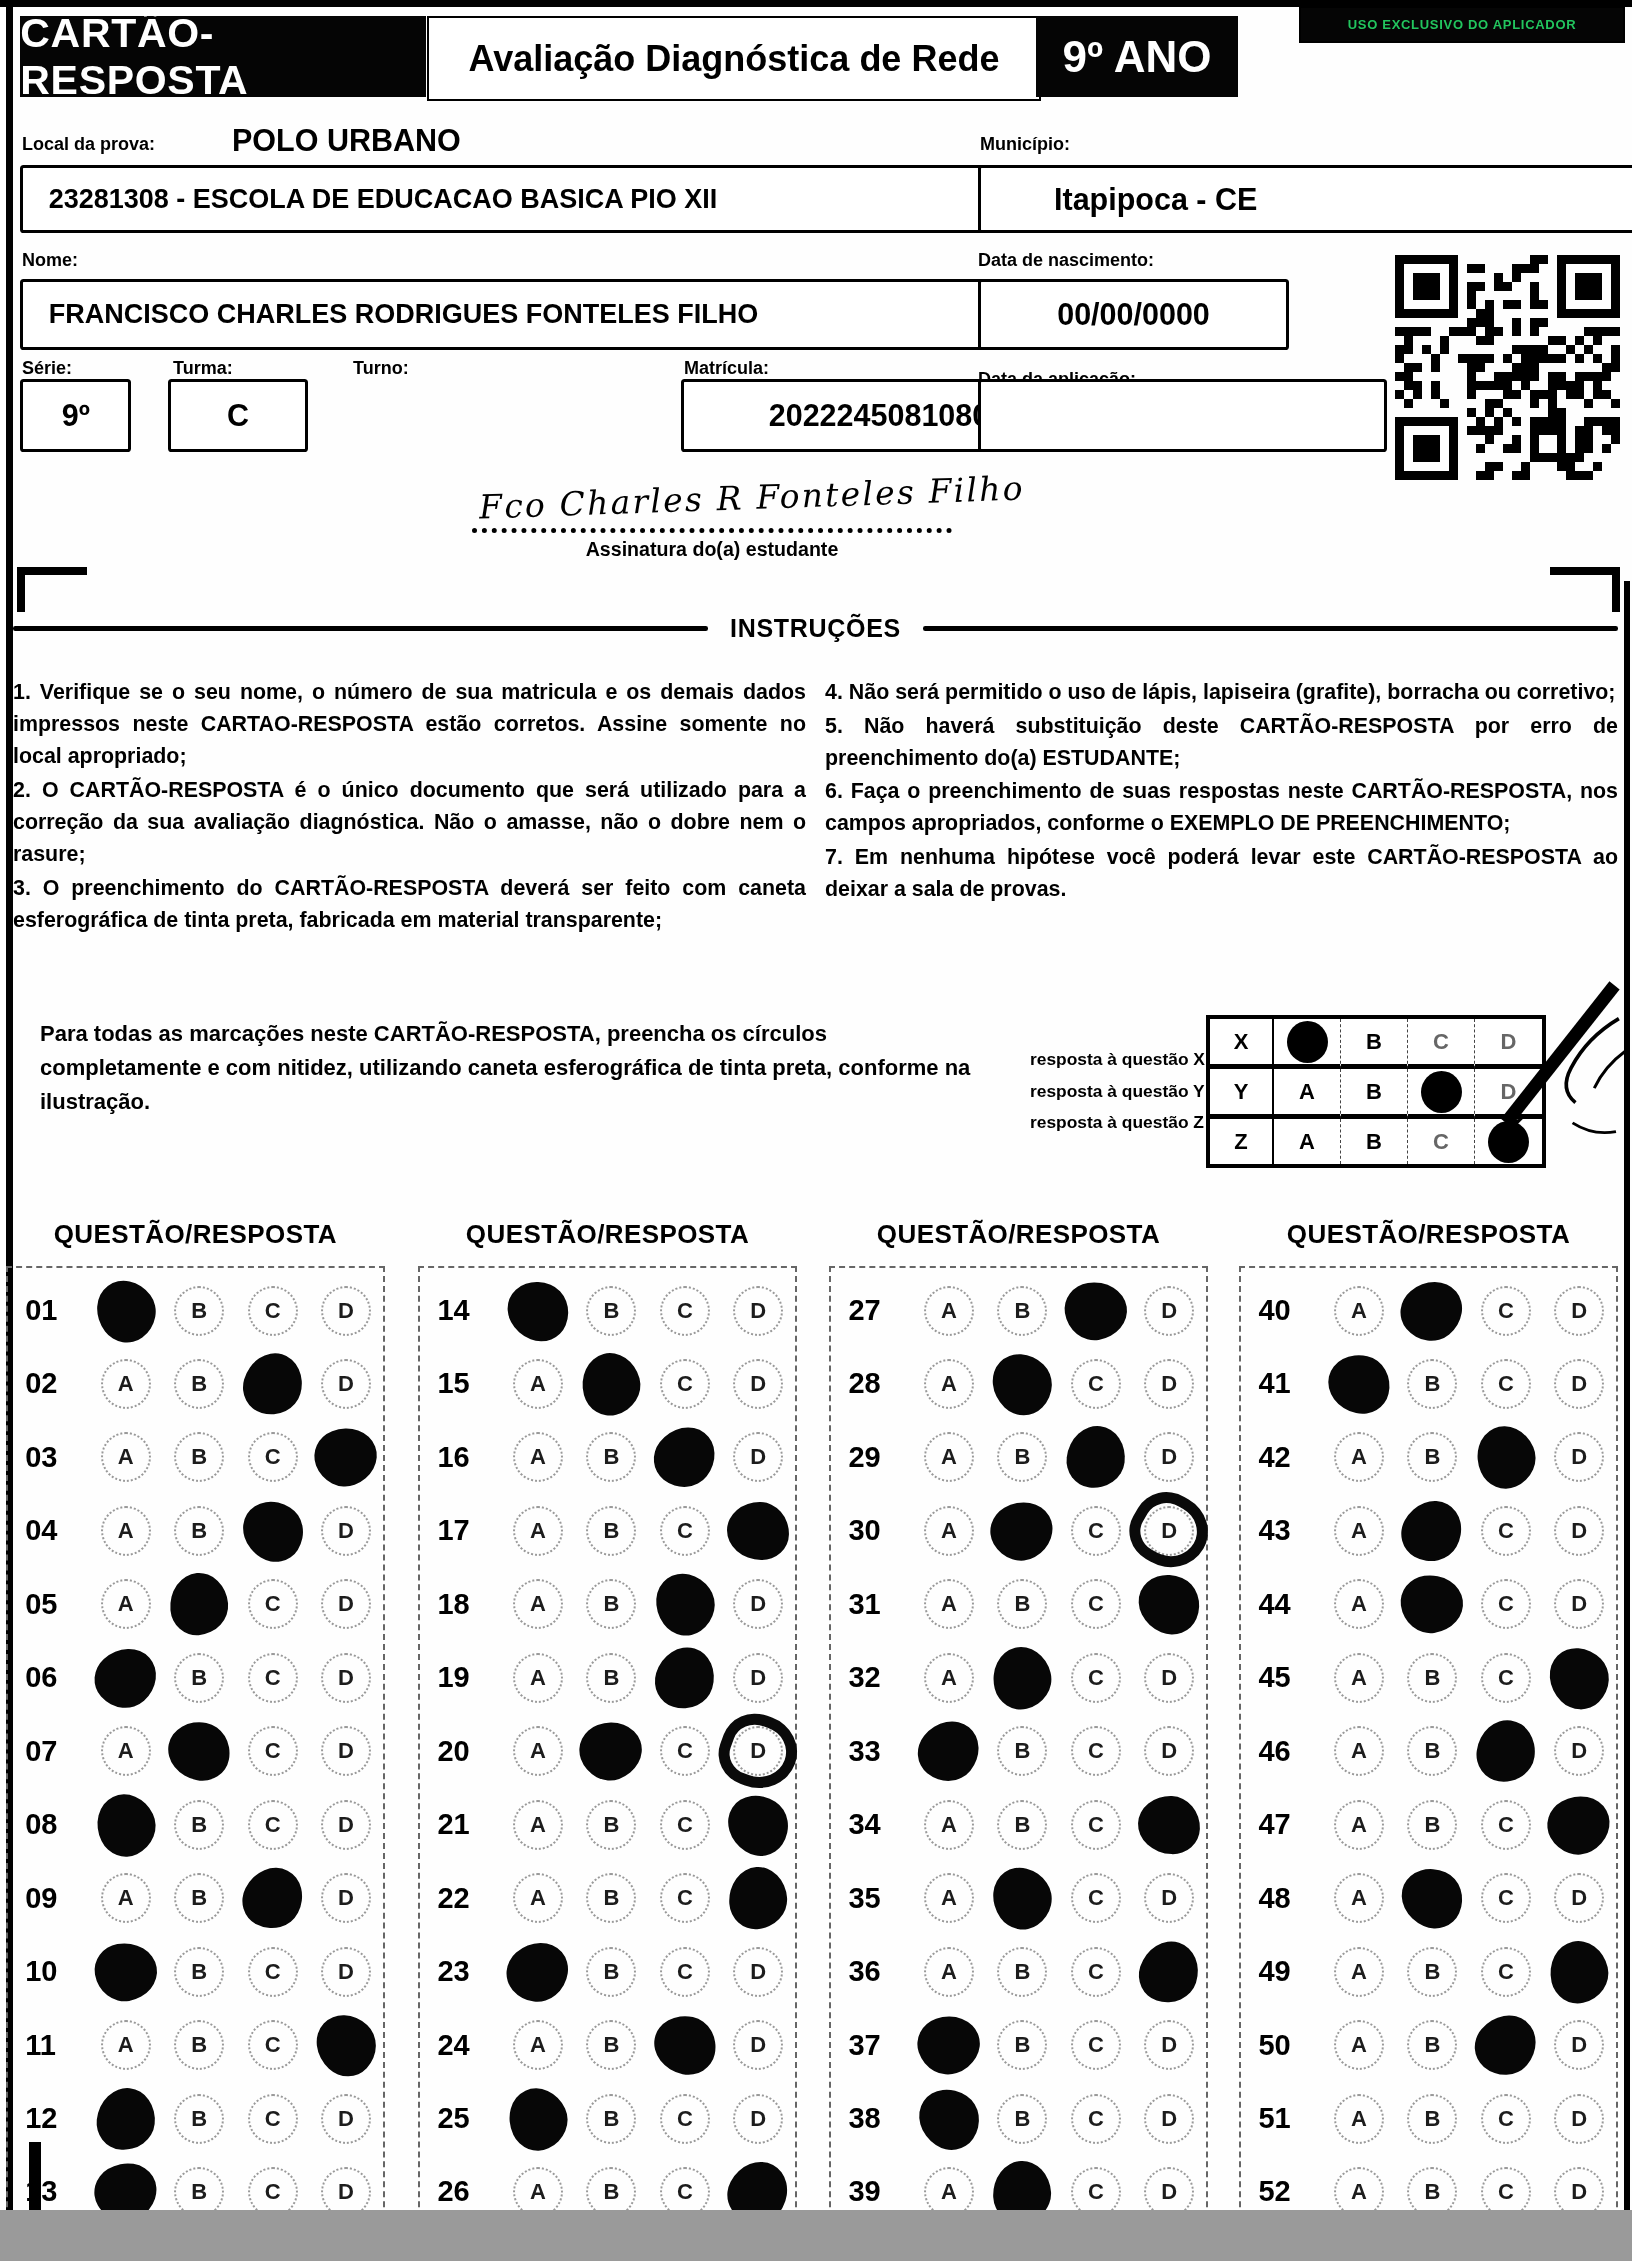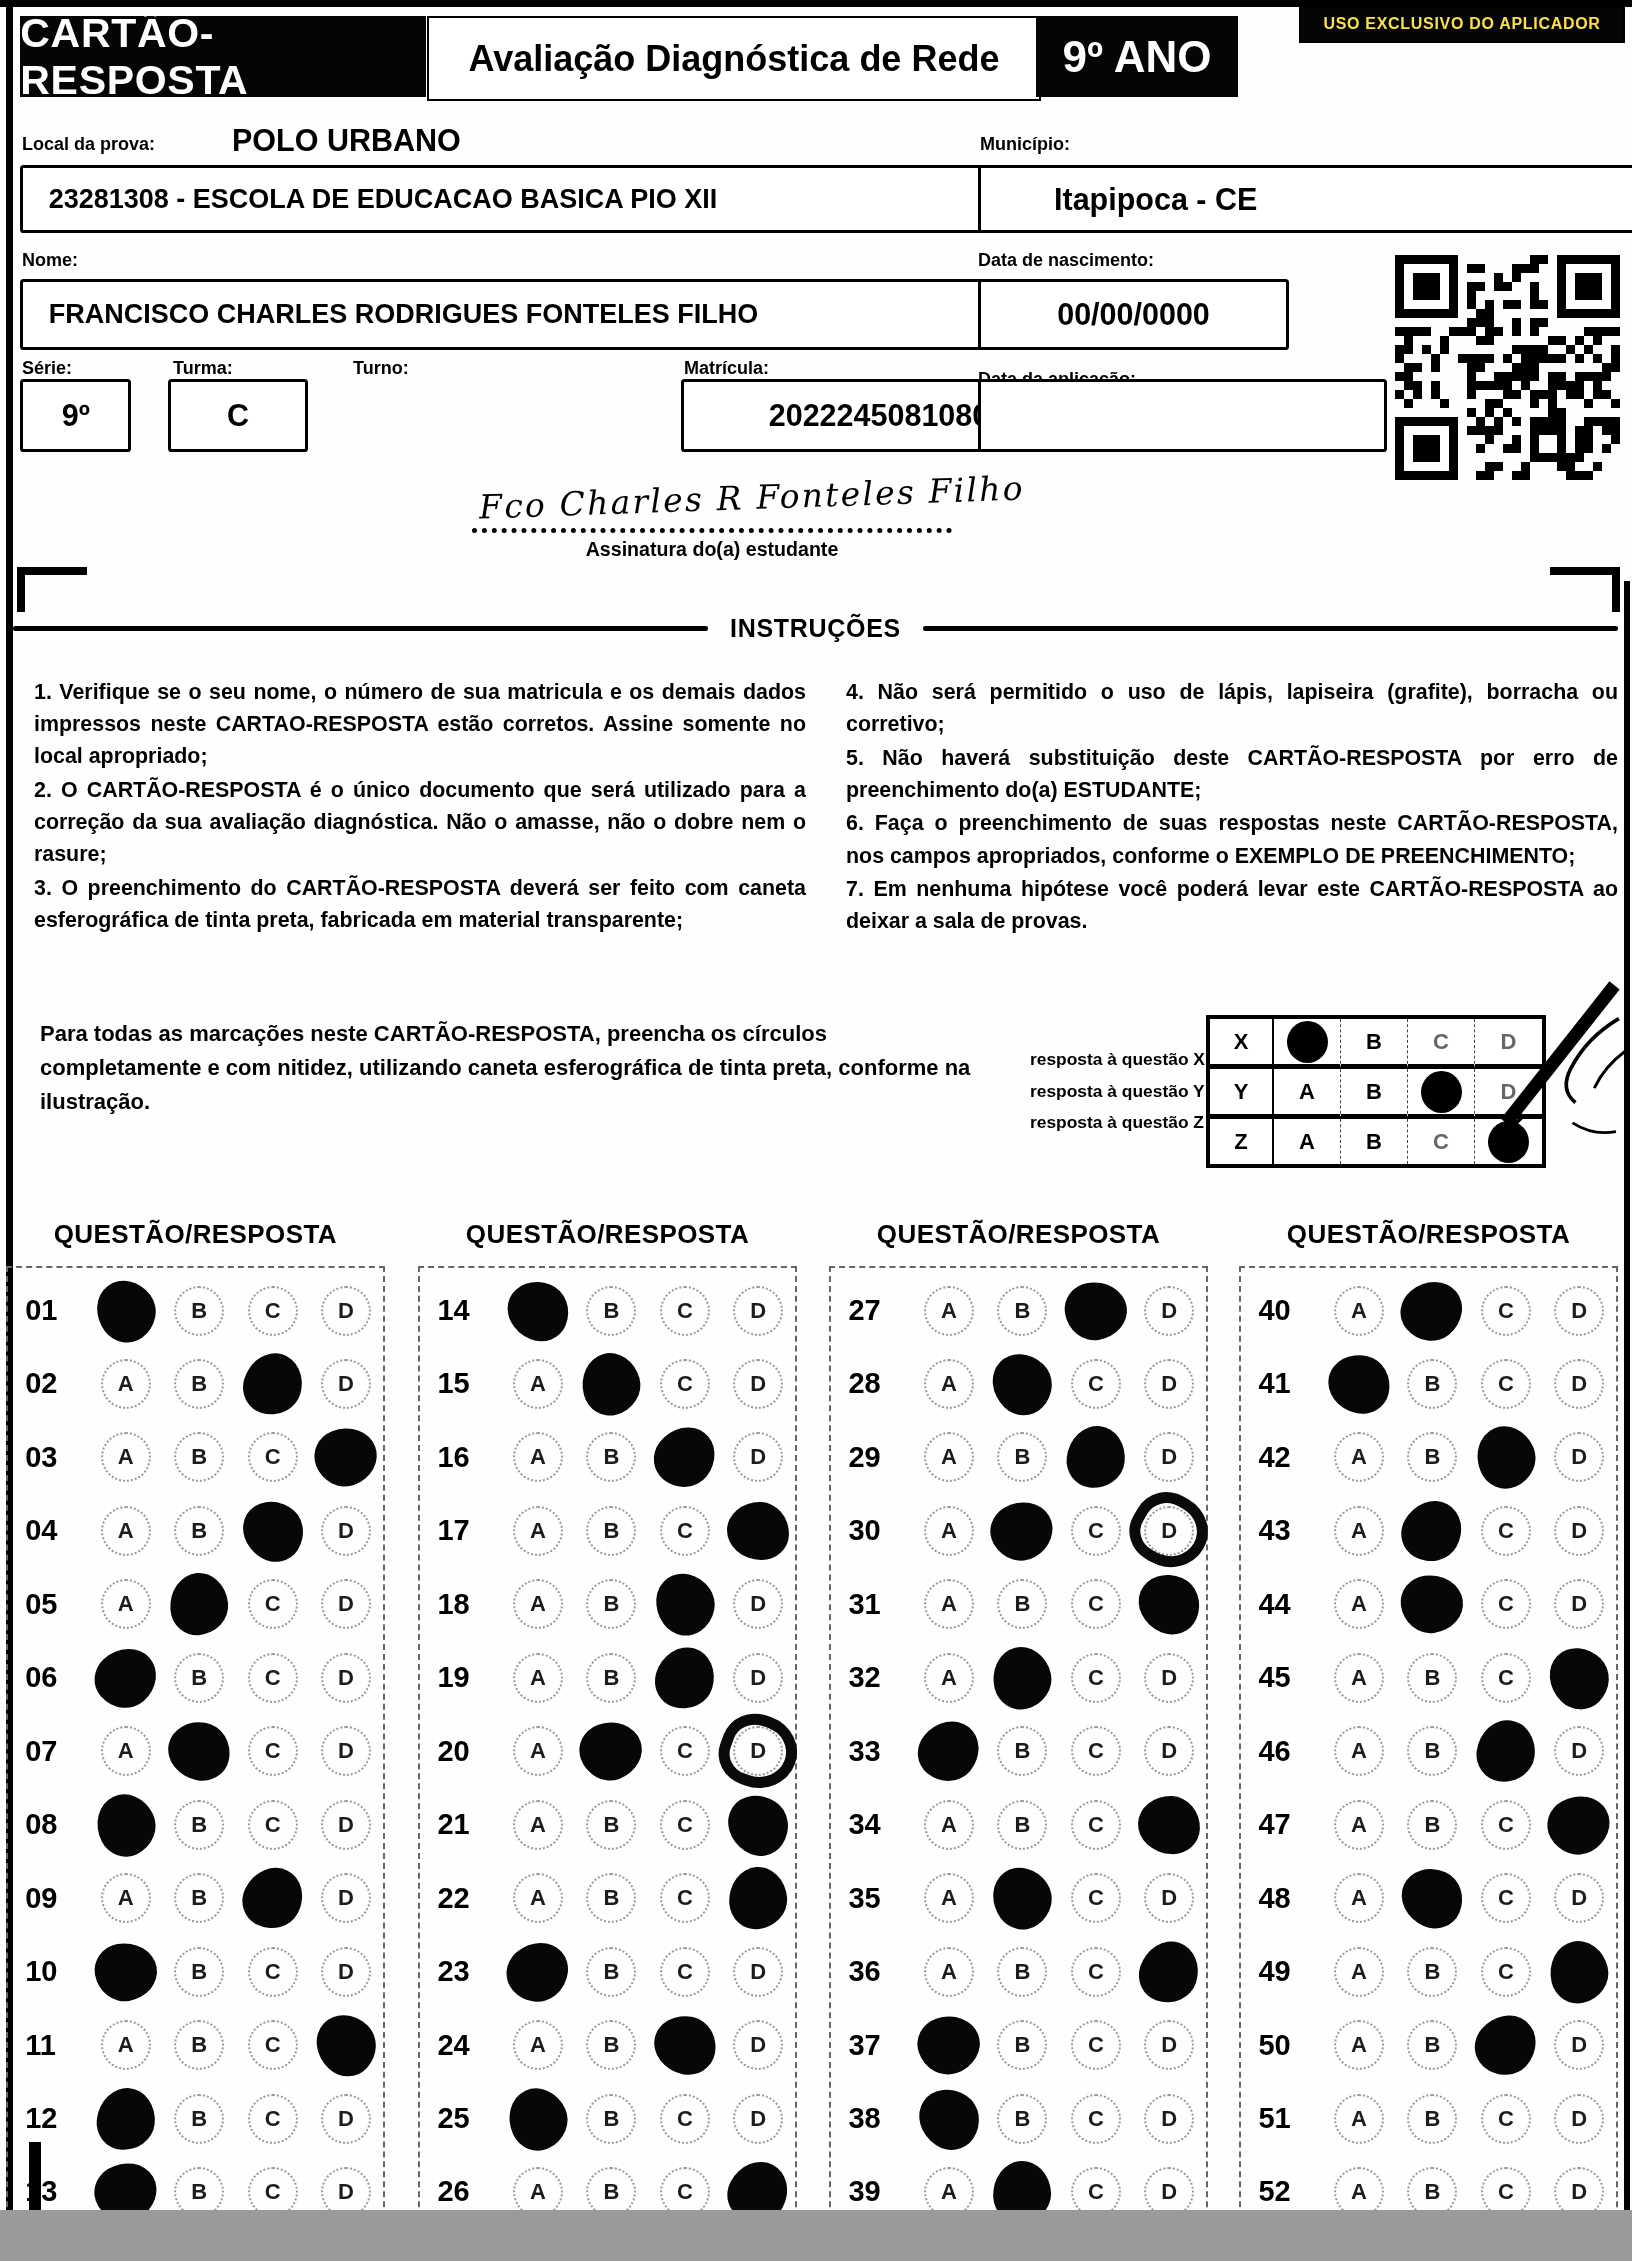--- a/index.html
+++ b/index.html
@@ -10,43 +10,43 @@
   
   .bar{background:#000;}
 
   
   .h-black{background:#050505;color:#fff;display:flex;align-items:center;justify-content:center;font-weight:700;}
   .title-box{font-size:41px;letter-spacing:0.7px;}
   .grade-box{font-size:44px;}
   .subtitle-box{border:2.9px solid #000;background:#fff;display:flex;align-items:center;justify-content:center;
                 font-size:36px;font-weight:700;}
   .uso{border:2.9px solid #000;background:#fff;}
-  .uso-head{background:#050505;color:#fde047;height:33px;display:flex;align-items:center;justify-content:center;
-            font-size:16px;font-weight:700;letter-spacing:0.7px;}
+  .uso-head{background:#050505;color:#22c55e;height:33px;display:flex;align-items:center;justify-content:center;
+            font-size:13px;font-weight:700;letter-spacing:0.7px;}
   .uso-body{height:60px;display:flex;align-items:center;justify-content:center;font-size:22px;font-weight:700;gap:10.2px;}
   .absent-circle{width:32px;height:32px;border:2.9px solid #000;border-radius:50%;background:#fff;}
 
   
   .lbl{font-size:18px;font-weight:700;}
   .fbox{border:3.6px solid #000;border-radius:3.6px;background:#fff;display:flex;align-items:center;font-weight:700;}
   .fbox.center{justify-content:center;}
   .val-lg{font-size:27px;}
   .val-xl{font-size:30.5px;}
 
   .sig-script{font-family:"DejaVu Serif",serif;font-style:italic;font-size:33px;transform:rotate(-2deg);
               letter-spacing:2.2px;white-space:nowrap;}
   .sig-line{border-bottom:5.1px dotted #000;}
   .sig-caption{font-size:19.6px;font-weight:700;text-align:center;}
 
   
   .instr-title-row{display:flex;align-items:center;gap:22px;}
   .instr-line{flex:1;height:5.1px;background:#000;border-radius:2.2px;}
   .instr-title{font-size:25px;font-weight:800;letter-spacing:0.7px;}
   .instr-cols{display:flex;gap:19px;margin-top:33px;}
-  .instr-col{width:797px;padding-left:21px;}
+  .instr-col{width:797px;}
   .instr-col p{margin:0 0 1.5px 0;font-size:21.4px;font-weight:700;line-height:1.5;text-align:justify;}
 
   
   .ex-text{font-size:22px;font-weight:700;line-height:1.55;}
   .ex-legend div{font-size:17.4px;font-weight:700;line-height:1.82;white-space:nowrap;}
   .ex-table{display:grid;grid-template-columns:64px 67px 67px 67px 67px;border:4.4px solid #000;background:#fff;}
   .ex-cell{height:45px;display:flex;align-items:center;justify-content:center;position:relative;
            font-size:22px;font-weight:800;border-right:1.5px dashed #444;border-bottom:5.1px solid #000;}
   .ex-cell.rowlabel{border-right:2.2px solid #000;}
   .ex-cell.lastrow{border-bottom:none;}

